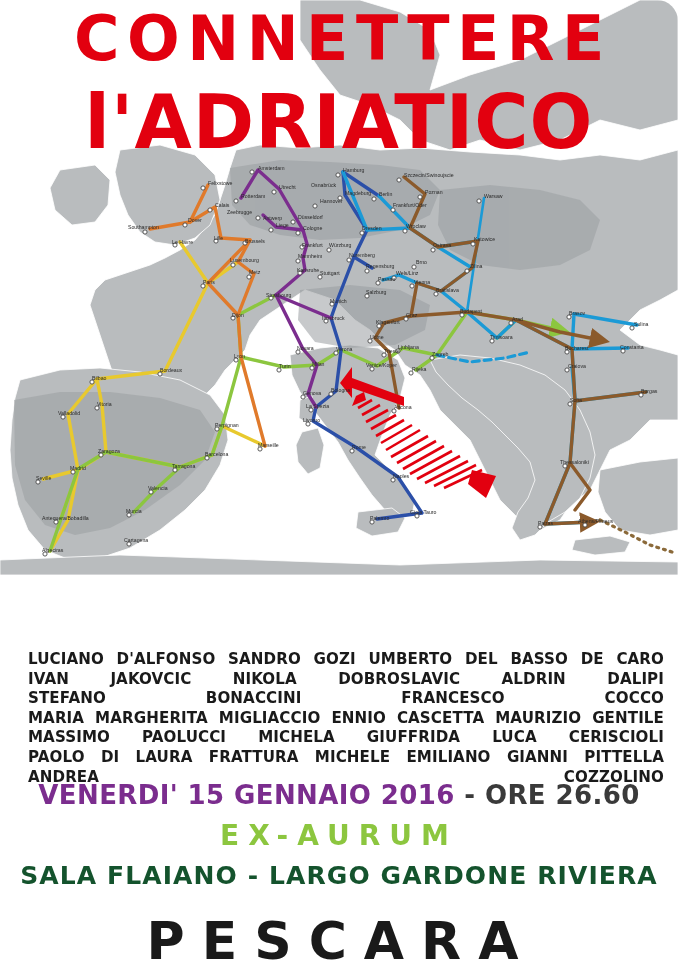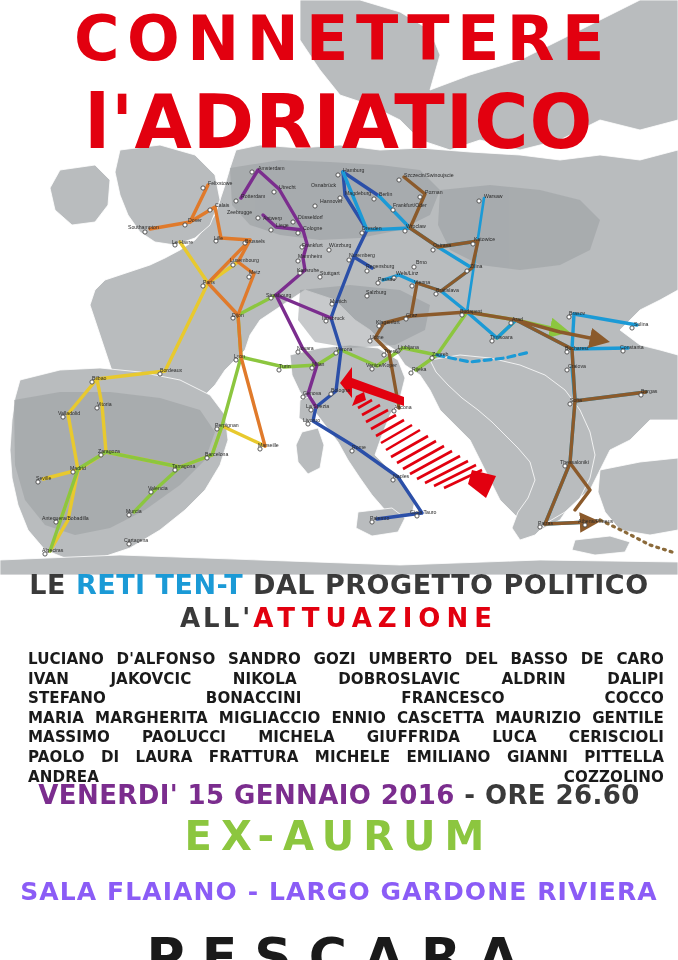--- a/index.html
+++ b/index.html
@@ -9,20 +9,21 @@
     overflow: hidden;
     background: #ffffff;
     font-family: "Liberation Sans", sans-serif;
   }
   .poster {
     position: relative;
     width: 678px;
     height: 960px;
     background: #ffffff;
     overflow: hidden;
+    border-radius: 21px;
   }
 
   
   .title-block {
     position: absolute;
     top: 8px;
     left: 0;
     width: 678px;
     z-index: 30;
     pointer-events: none;
@@ -132,35 +133,35 @@
     font-size: 26px;
     line-height: 30px;
     letter-spacing: 0.4px;
     white-space: nowrap;
   }
   .d-date .purple { color: #7b2d8e; margin-top: 21px; }
   .d-date .dark { color: #3a3a3a; }
   .d-venue {
     font-family: "DejaVu Sans", sans-serif;
     font-weight: bold;
-    font-size: 40px;
+    font-size: 28px;
     line-height: 44px;
     letter-spacing: 9px;
     color: #8cc63f;
     margin-top: 4px;
     white-space: nowrap;
   }
   .d-room {
     font-family: "DejaVu Sans", sans-serif;
     font-weight: bold;
     font-size: 25px;
     line-height: 28px;
     letter-spacing: 1.1px;
-    color: #8b5cf6;
-    margin-top: 20px;
+    color: #14532d;
+    margin-top: 4px;
     white-space: nowrap;
   }
   .d-city {
     font-family: "DejaVu Sans", sans-serif;
     font-weight: bold;
     font-size: 52px;
     line-height: 56px;
     letter-spacing: 17px;
     color: #1a1a1a;
     margin-top: 23px;
@@ -525,24 +526,20 @@
         <text class="city-label" x="42" y="552">Algeciras</text>
       </g>
     </svg>
   </div>
 
   <div class="title-block">
     <div class="title-line1">CONNETTERE</div>
     <div class="title-line2">l'ADRIATICO</div>
   </div>
 
-  <div class="subtitle-block">
-    <div class="sub1"><span>LE </span><span class="blue">RETI TEN-T</span><span> DAL PROGETTO POLITICO</span></div>
-    <div class="sub2"><span>ALL'</span><span class="red">ATTUAZIONE</span></div>
-  </div>
 
   <div class="speakers">
     <div class="speakers-inner" id="speakers-inner"><span class="nm">LUCIANO D'ALFONSO</span><span class="sp"> </span><span class="nm">SANDRO GOZI</span><span class="sp"> </span><span class="nm">UMBERTO DEL BASSO DE CARO</span><span class="sp"> </span><span class="nm">IVAN JAKOVCIC</span><span class="sp"> </span><span class="nm">NIKOLA DOBROSLAVIC</span><span class="sp"> </span><span class="nm">ALDRIN DALIPI</span><span class="sp"> </span><span class="nm">STEFANO BONACCINI</span><span class="sp"> </span><span class="nm">FRANCESCO COCCO</span><span class="sp"> </span><span class="nm">MARIA MARGHERITA MIGLIACCIO</span><span class="sp"> </span><span class="nm">ENNIO CASCETTA</span><span class="sp"> </span><span class="nm">MAURIZIO GENTILE</span><span class="sp"> </span><span class="nm">MASSIMO PAOLUCCI</span><span class="sp"> </span><span class="nm">MICHELA GIUFFRIDA</span><span class="sp"> </span><span class="nm">LUCA CERISCIOLI</span><span class="sp"> </span><span class="nm">PAOLO DI LAURA FRATTURA</span><span class="sp"> </span><span class="nm">MICHELE EMILIANO</span><span class="sp"> </span><span class="nm">GIANNI PITTELLA</span><span class="sp"> </span><span class="nm">ANDREA COZZOLINO</span></div>
   </div>
 
   <div class="details">
     <div class="d-date"><span class="purple">VENERDI' 15 GENNAIO 2016</span><span class="dark"> - </span><span class="dark">ORE 26.60</span></div>
     <div class="d-venue">EX-AURUM</div>
     <div class="d-room">SALA FLAIANO - LARGO GARDONE RIVIERA</div>
     <div class="d-city">PESCARA</div>

